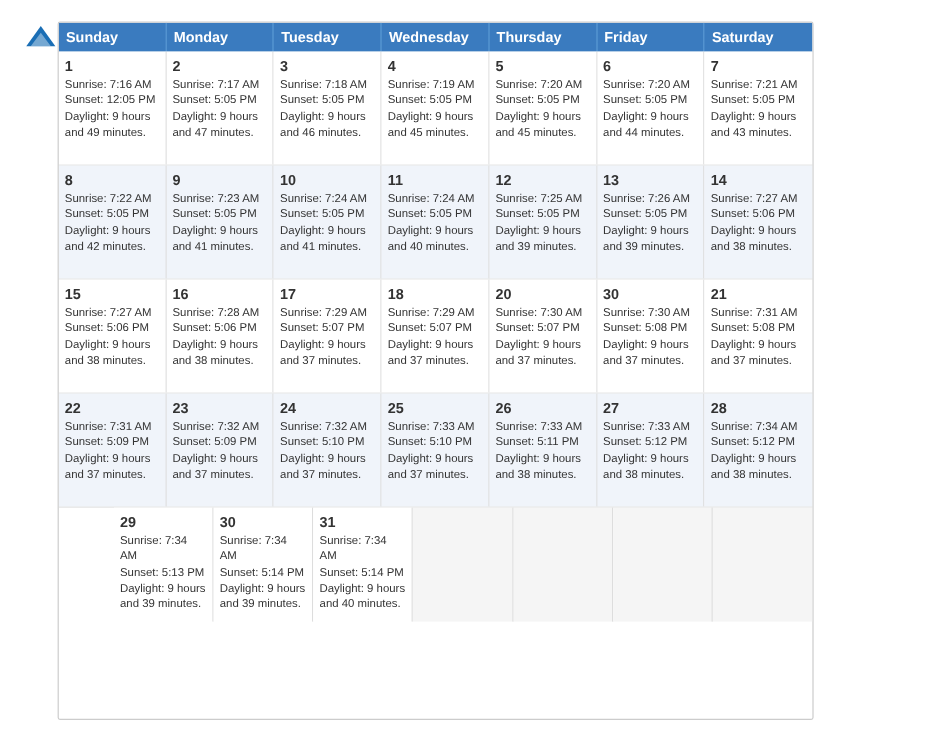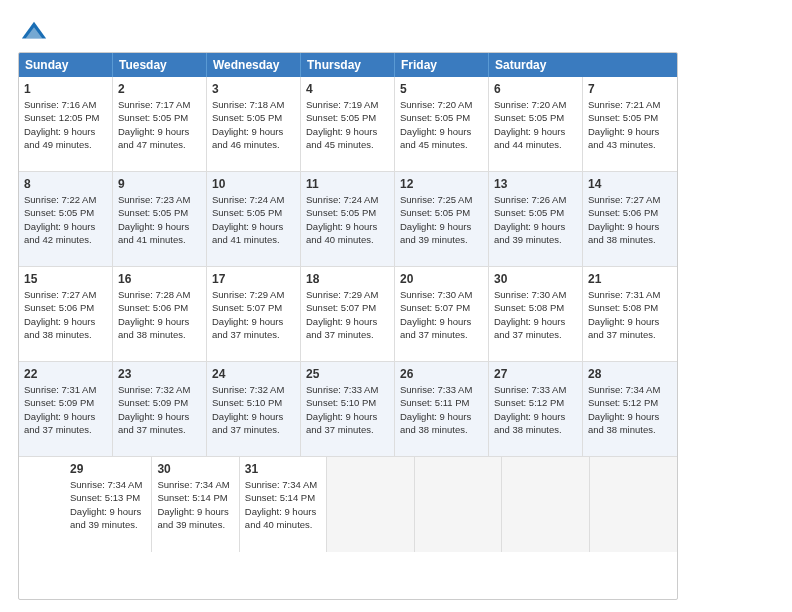--- a/index.html
+++ b/index.html
@@ -8,21 +8,21 @@
       background: #fff;
       width: 792px;
       height: 612px;
       overflow: hidden;
     }
     .page {
       width: 696px;
       height: 612px;
       padding: 18px 18px 12px 18px;
       display: flex;
-      flex-direction: column;
+      flex-direction: row;
     }
     .header {
       display: flex;
       justify-content: space-between;
       align-items: flex-start;
       margin-bottom: 10px;
     }
     .logo {
       display: flex;
       flex-direction: column;
@@ -131,20 +131,21 @@
     </div>
     <div class="title-section">
       <div class="month-title"></div>
       <div class="location"></div>
     </div>
   </div>
 
   <div class="calendar">
     <div class="cal-header-row">
     <div class="cal-header-cell">Sunday</div>
+        <div class="cal-header-cell">Monday</div>
         <div class="cal-header-cell">Tuesday</div>
         <div class="cal-header-cell">Wednesday</div>
         <div class="cal-header-cell">Thursday</div>
         <div class="cal-header-cell">Friday</div>
         <div class="cal-header-cell">Saturday</div>
       </div>
     <div class="cal-body">
     <div class="cal-row" style="min-height: 95px;">
           <div class="cal-cell">
             <span class="day-num">1</span>

